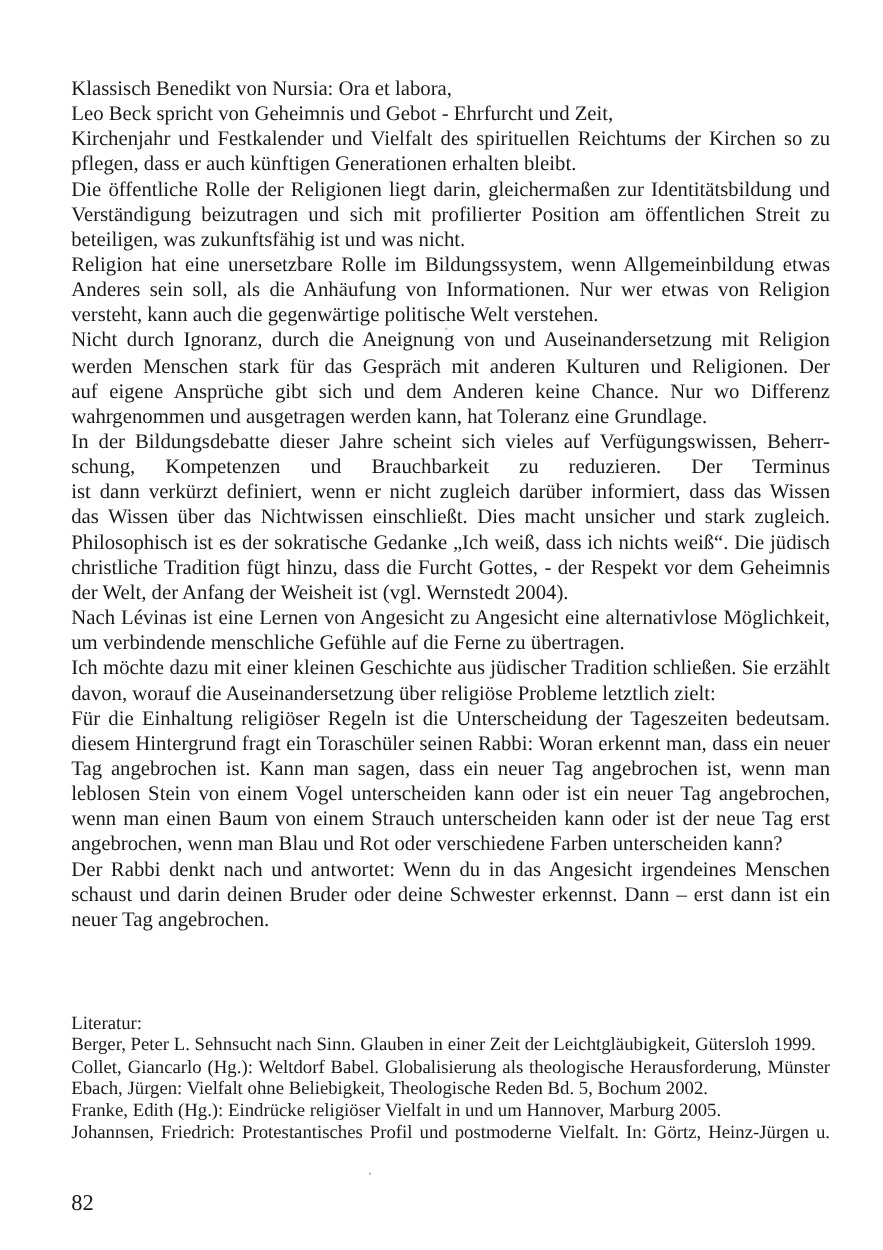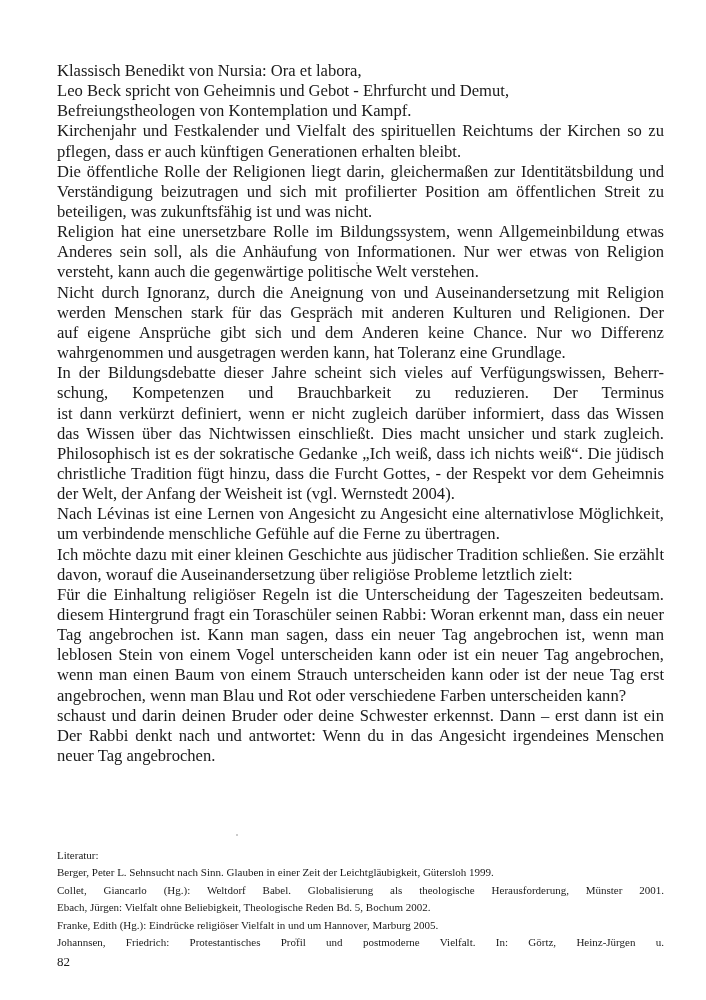--- a/index.html
+++ b/index.html
@@ -9,38 +9,37 @@
     background: #ffffff; color: #1a1a1a;
     font-family: "Liberation Serif", "DejaVu Serif", serif;
   }
   .body-text {
     position: absolute; left: 57px; top: 61px; width: 607px;
     font-size: 16.6px; line-height: 20.15px;
   }
   .line { display: block; white-space: nowrap; }
   .line.j { text-align: justify; text-align-last: justify; white-space: normal; height: 20.15px; overflow: hidden; }
   .biblio {
-    position: absolute; left: 57px; top: 847px; width: 607px;
-    font-size: 11px; line-height: 17.4px;
+    position: absolute; left: 57px; top: 811px; width: 607px;
+    font-size: 15px; line-height: 17.4px;
   }
   .biblio .line.j { height: 17.4px; }
   .page-number {
     position: absolute; left: 57px; top: 951px;
-    font-size: 13px; line-height: 22px;
+    font-size: 18px; line-height: 22px;
   }
   .speck { position: absolute; width: 2px; height: 2px; background: #bbb; border-radius: 1px; }
 </style>
 </head>
 <body>
 
 <div class="page">
   <div class="body-text" id="body-text">
       <span class="line">Klassisch Benedikt von Nursia: Ora et labora,</span>
-      <span class="line">Leo Beck spricht von Geheimnis und Gebot - Ehrfurcht und Demut,</span>
-      <span class="line">Befreiungstheologen von Kontemplation und Kampf.</span>
+      <span class="line">Leo Beck spricht von Geheimnis und Gebot - Ehrfurcht und Zeit,</span>
       <span class="line j">Kirchenjahr und Festkalender und Vielfalt des spirituellen Reichtums der Kirchen so zu</span>
       <span class="line">pflegen, dass er auch künftigen Generationen erhalten bleibt.</span>
       <span class="line j">Die öffentliche Rolle der Religionen liegt darin, gleichermaßen zur Identitätsbildung und zur</span>
       <span class="line j">Verständigung beizutragen und sich mit profilierter Position am öffentlichen Streit zu</span>
       <span class="line">beteiligen, was zukunftsfähig ist und was nicht.</span>
       <span class="line j">Religion hat eine unersetzbare Rolle im Bildungssystem, wenn Allgemeinbildung etwas</span>
       <span class="line j">Anderes sein soll, als die Anhäufung von Informationen. Nur wer etwas von Religion</span>
       <span class="line">versteht, kann auch die gegenwärtige politische Welt verstehen.</span>
       <span class="line j">Nicht durch Ignoranz, durch die Aneignung von und Auseinandersetzung mit Religion</span>
       <span class="line j">werden Menschen stark für das Gespräch mit anderen Kulturen und Religionen. Der Verzicht</span>
@@ -56,22 +55,22 @@
       <span class="line j">Nach Lévinas ist eine Lernen von Angesicht zu Angesicht eine alternativlose Möglichkeit,</span>
       <span class="line">um verbindende menschliche Gefühle auf die Ferne zu übertragen.</span>
       <span class="line j">Ich möchte dazu mit einer kleinen Geschichte aus jüdischer Tradition schließen. Sie erzählt</span>
       <span class="line">davon, worauf die Auseinandersetzung über religiöse Probleme letztlich zielt:</span>
       <span class="line j">Für die Einhaltung religiöser Regeln ist die Unterscheidung der Tageszeiten bedeutsam. Vor</span>
       <span class="line j">diesem Hintergrund fragt ein Toraschüler seinen Rabbi: Woran erkennt man, dass ein neuer</span>
       <span class="line j">Tag angebrochen ist. Kann man sagen, dass ein neuer Tag angebrochen ist, wenn man einen</span>
       <span class="line j">leblosen Stein von einem Vogel unterscheiden kann oder ist ein neuer Tag angebrochen,</span>
       <span class="line j">wenn man einen Baum von einem Strauch unterscheiden kann oder ist der neue Tag erst</span>
       <span class="line">angebrochen, wenn man Blau und Rot oder verschiedene Farben unterscheiden kann?</span>
+      <span class="line j">Der Rabbi denkt nach und antwortet: Wenn du in das Angesicht irgendeines Menschen</span>
       <span class="line j">schaust und darin deinen Bruder oder deine Schwester erkennst. Dann – erst dann ist ein</span>
-      <span class="line j">Der Rabbi denkt nach und antwortet: Wenn du in das Angesicht irgendeines Menschen</span>
       <span class="line">neuer Tag angebrochen.</span>
     </div>
 
   <div class="biblio">
     <span class="line">Literatur:</span>
     <div id="biblio-entries">
         <span class="line">Berger, Peter L. Sehnsucht nach Sinn. Glauben in einer Zeit der Leichtgläubigkeit, Gütersloh 1999.</span>
         <span class="line j">Collet, Giancarlo (Hg.): Weltdorf Babel. Globalisierung als theologische Herausforderung, Münster 2001.</span>
         <span class="line">Ebach, Jürgen: Vielfalt ohne Beliebigkeit, Theologische Reden Bd. 5, Bochum 2002.</span>
         <span class="line">Franke, Edith (Hg.): Eindrücke religiöser Vielfalt in und um Hannover, Marburg 2005.</span>

